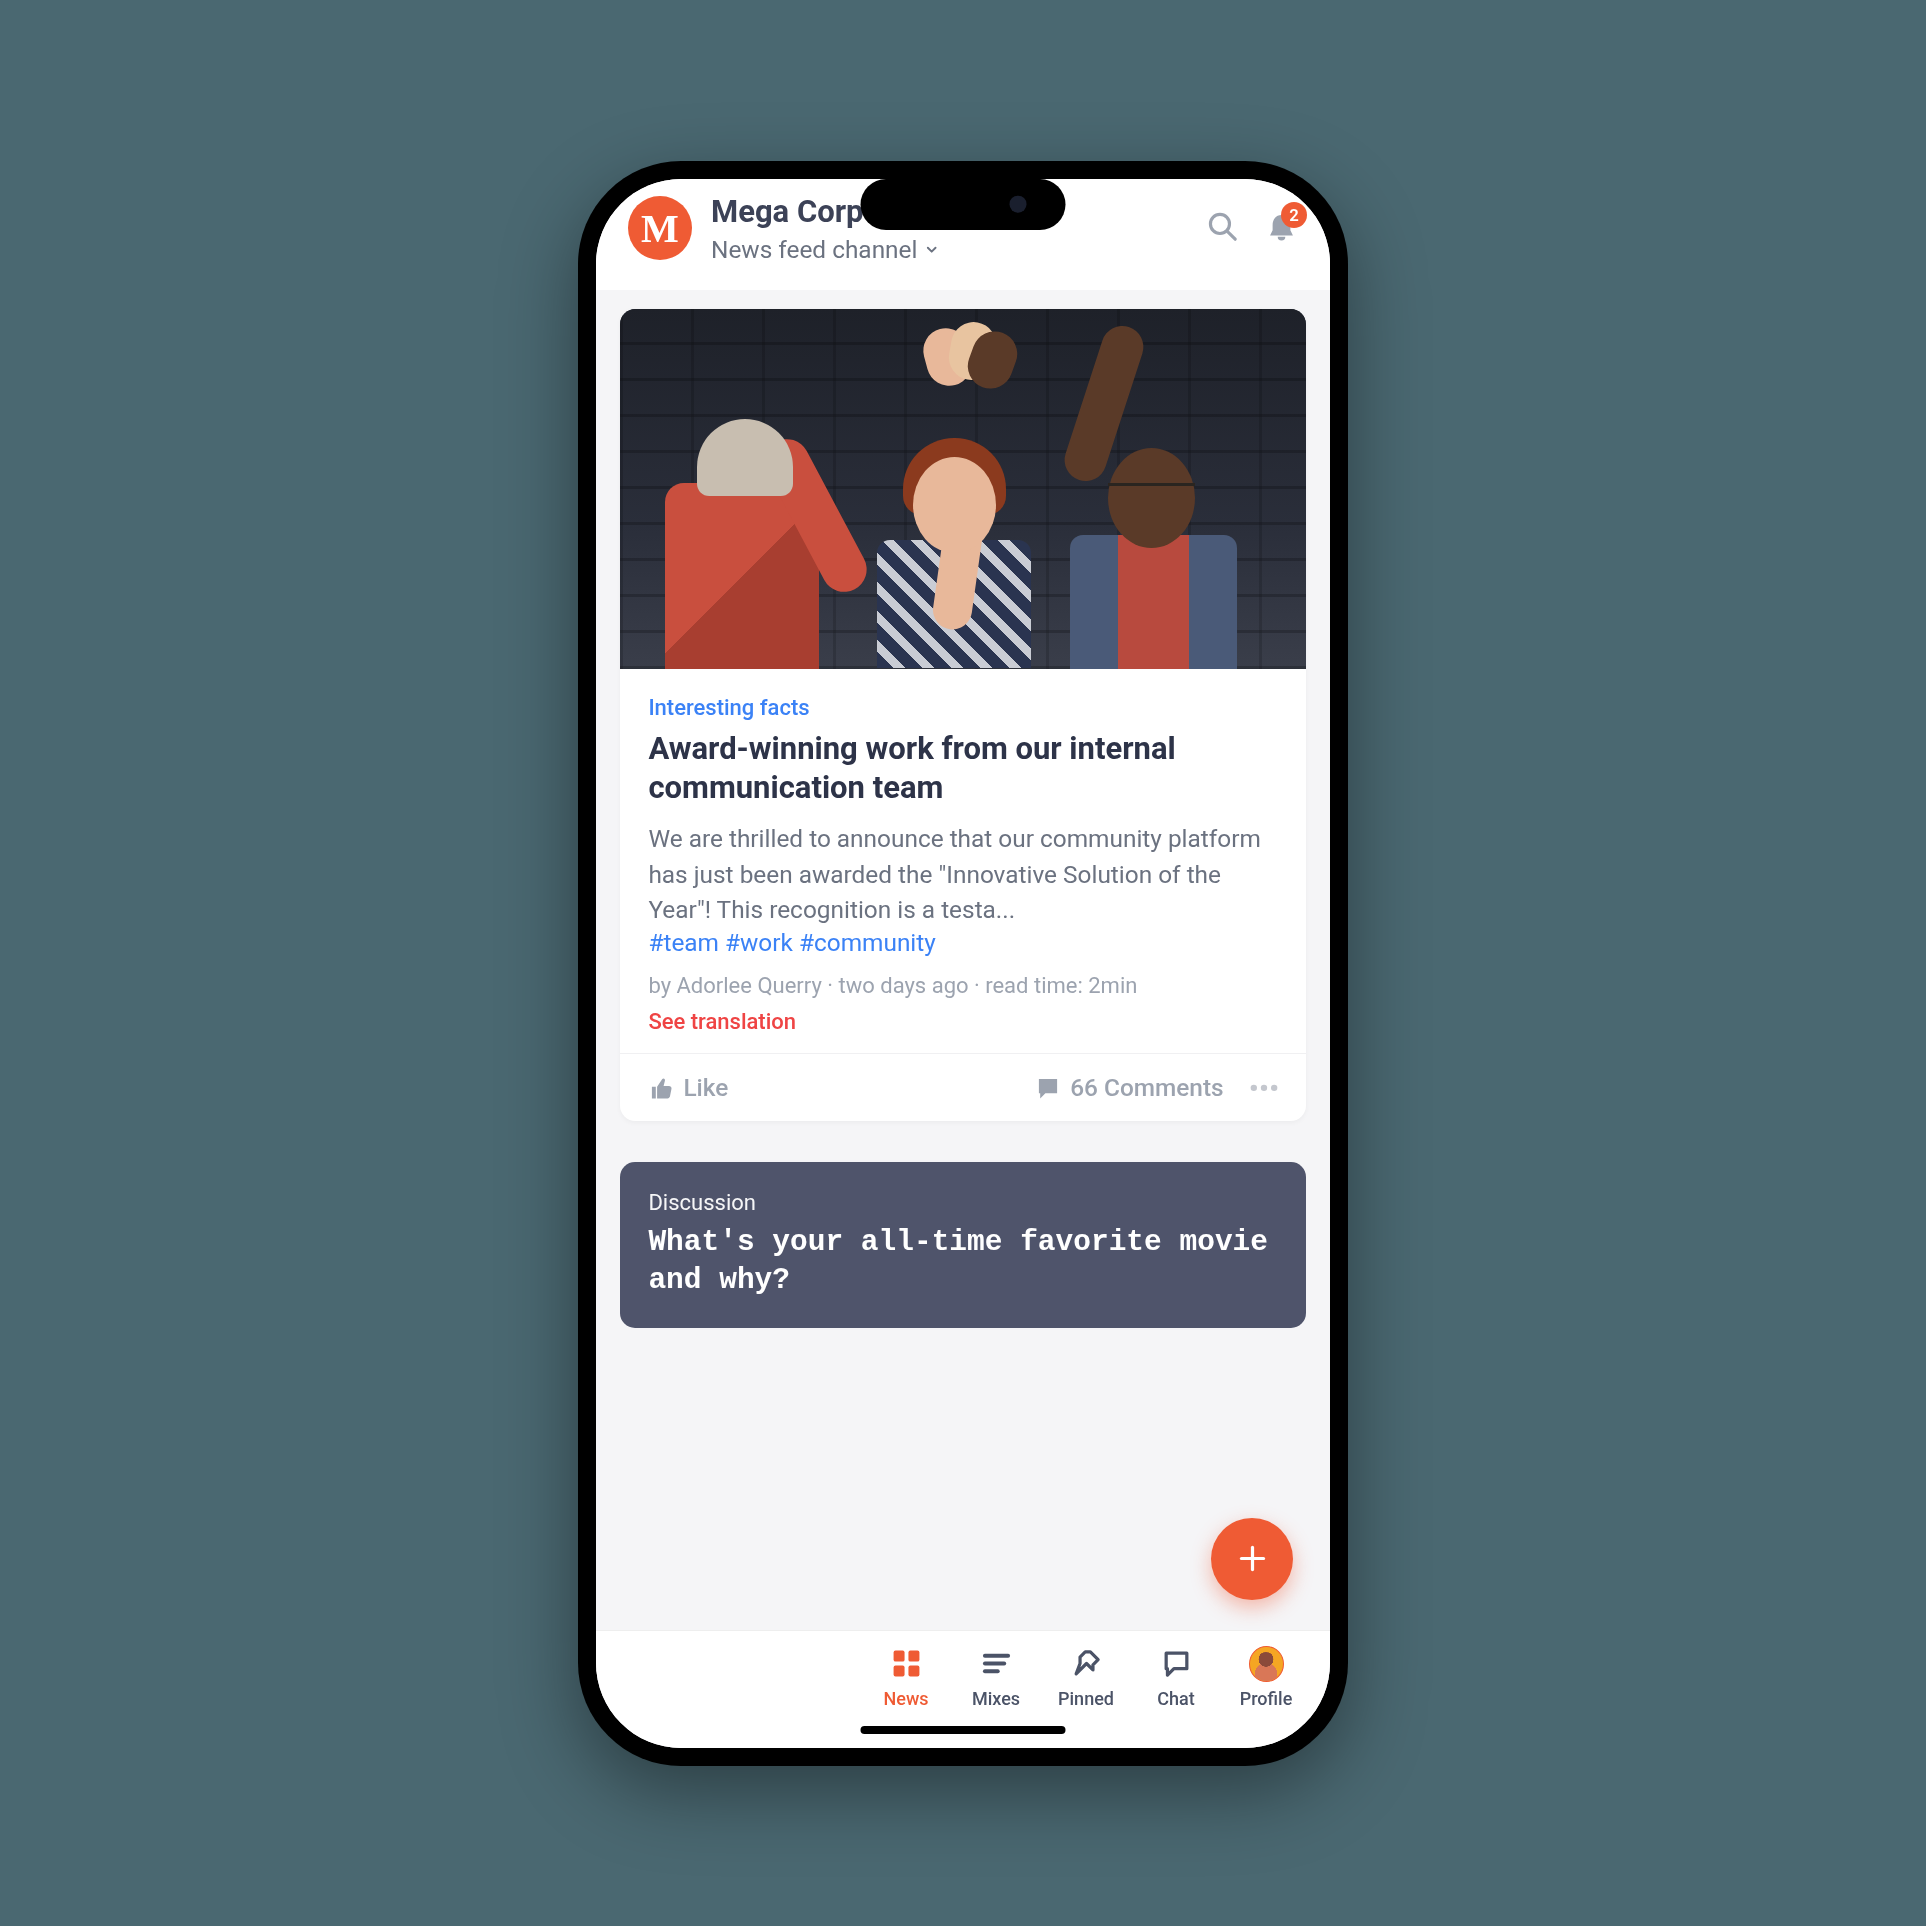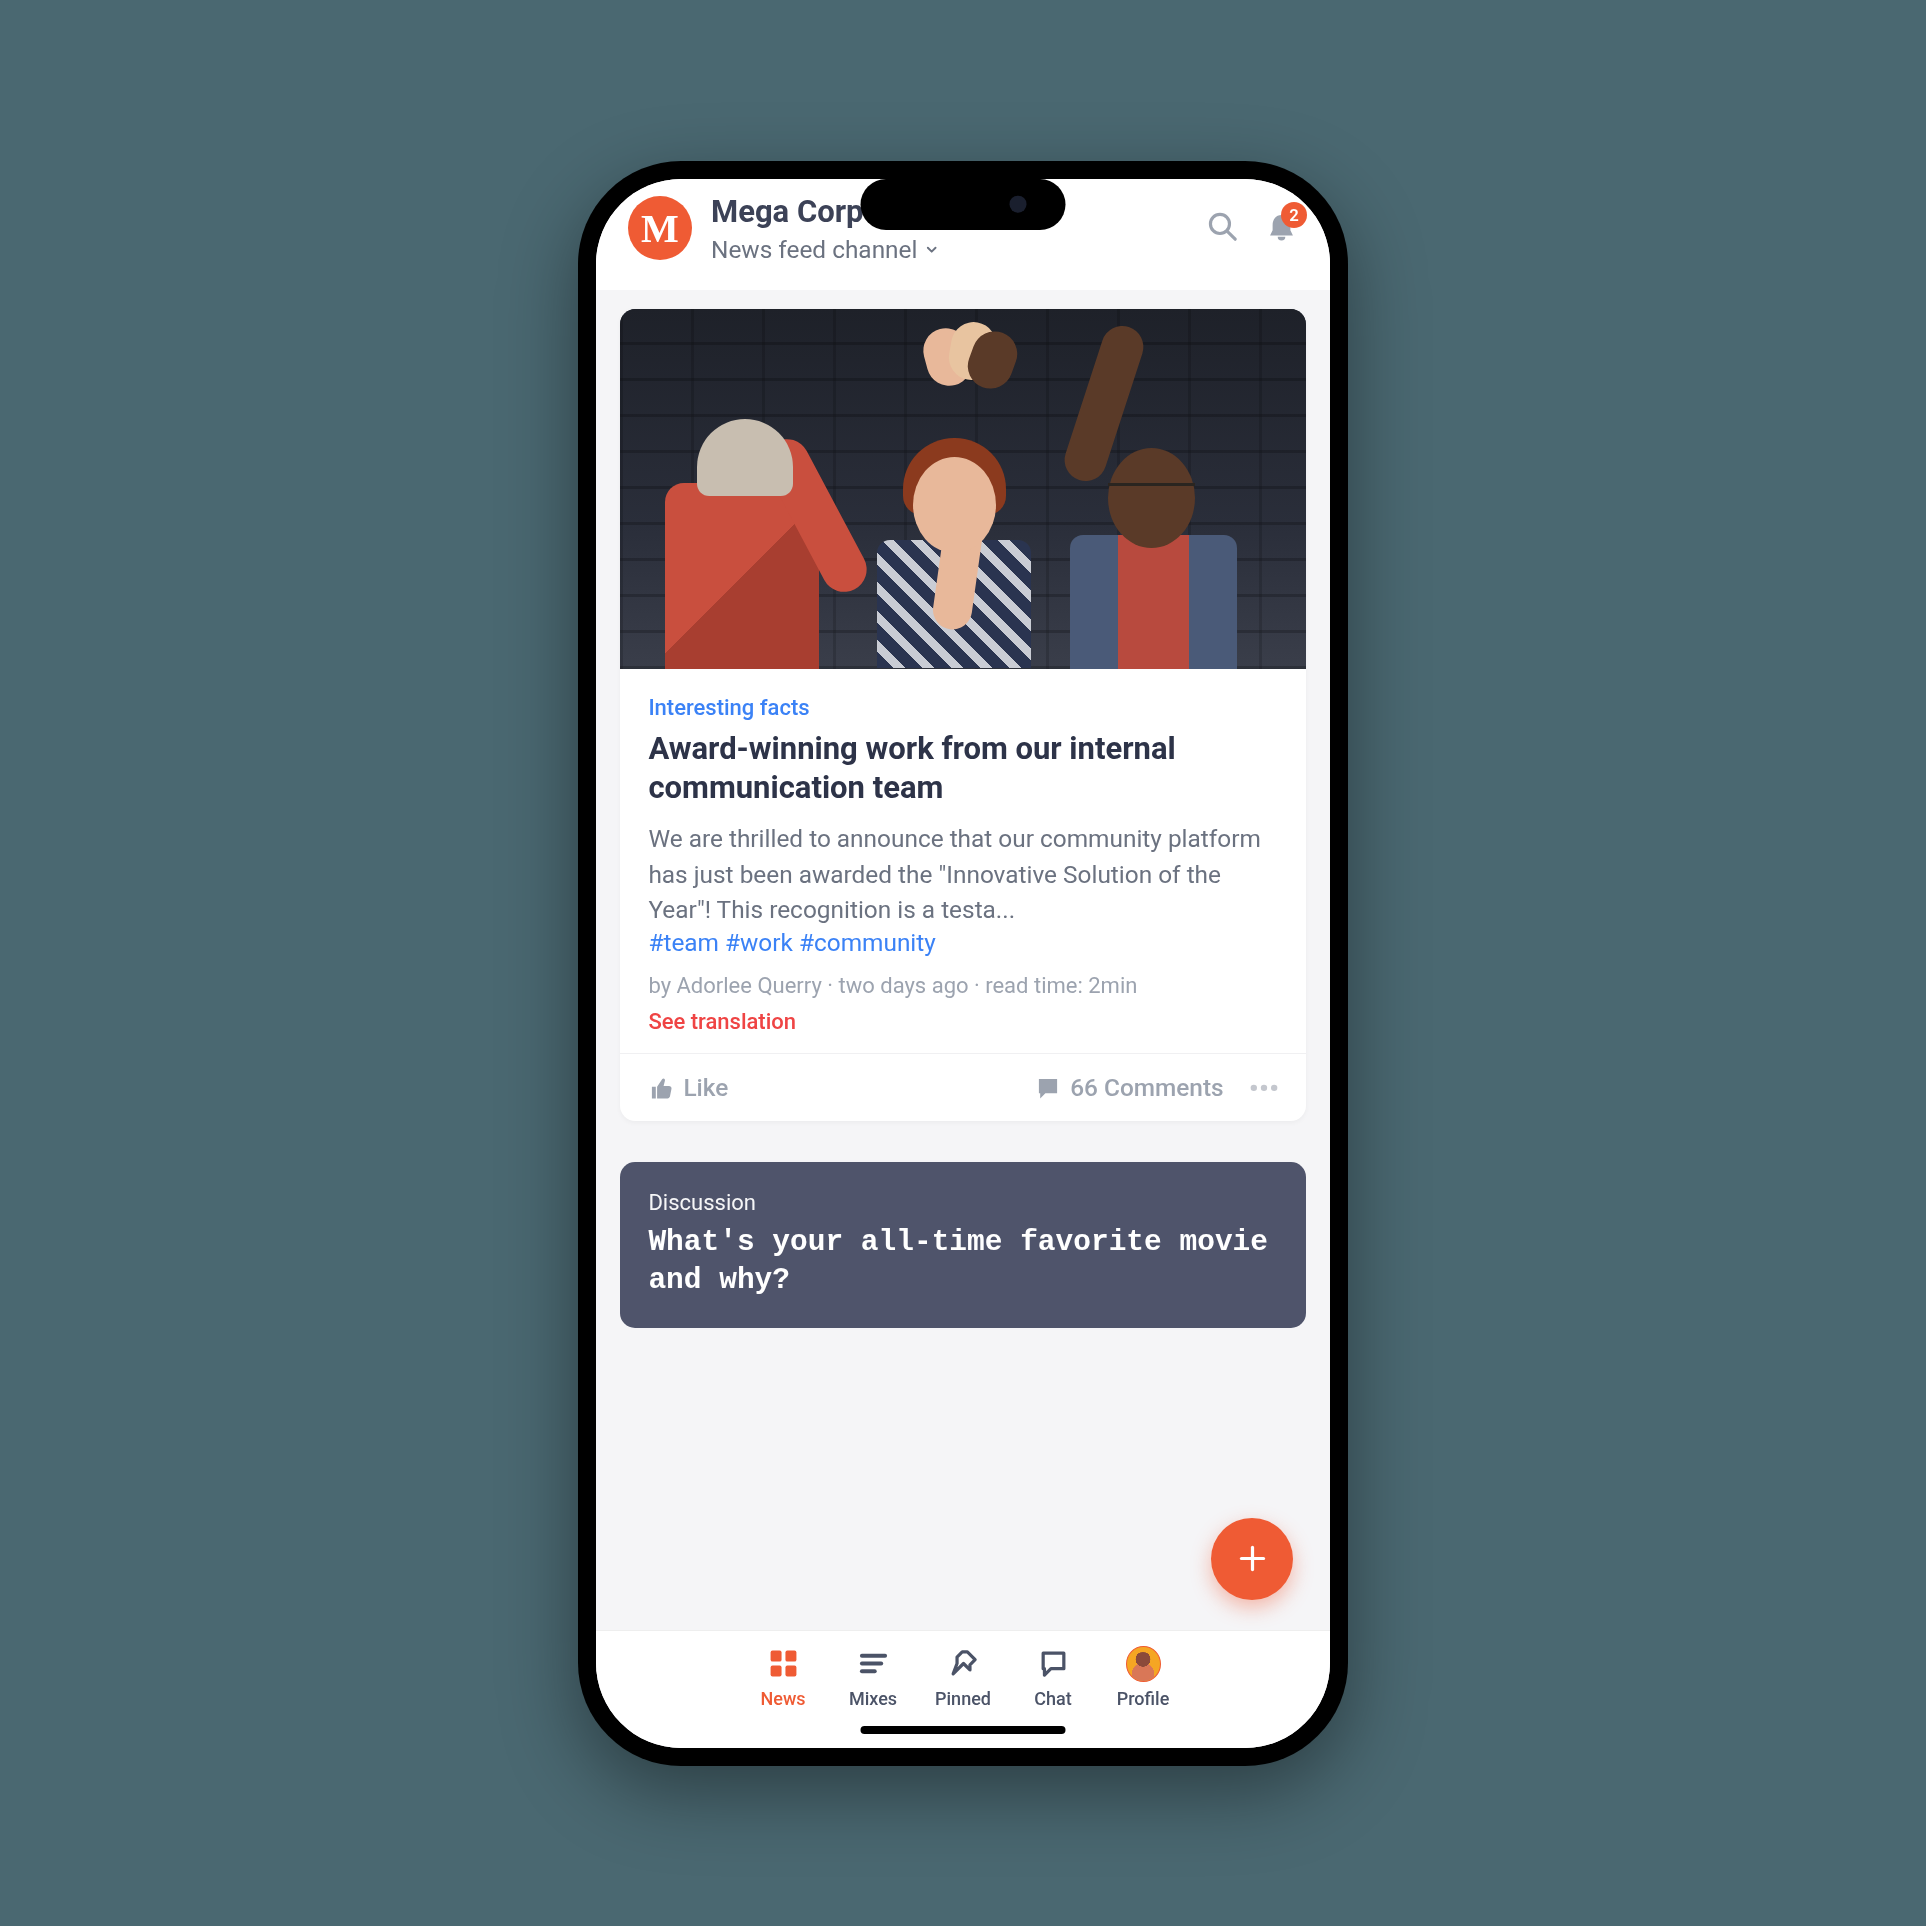--- a/index.html
+++ b/index.html
@@ -205,21 +205,21 @@
     align-items: center;
     justify-content: center;
     color: #fff;
     box-shadow: 0 7.7px 20.5px rgba(239,91,52,0.4);
     z-index: 50;
   }
   .bottom-nav {
     background: #fff;
     border-top: 0.6px solid #eee;
     display: flex;
-    justify-content: center;
+    justify-content: flex-end;
     align-items: flex-start;
     padding: 15.4px 19px 39px 19px;
     position: relative;
   }
   .nav-item {
     display: flex;
     flex-direction: column;
     align-items: center;
     gap: 6.4px;
     color: #4b5367;

